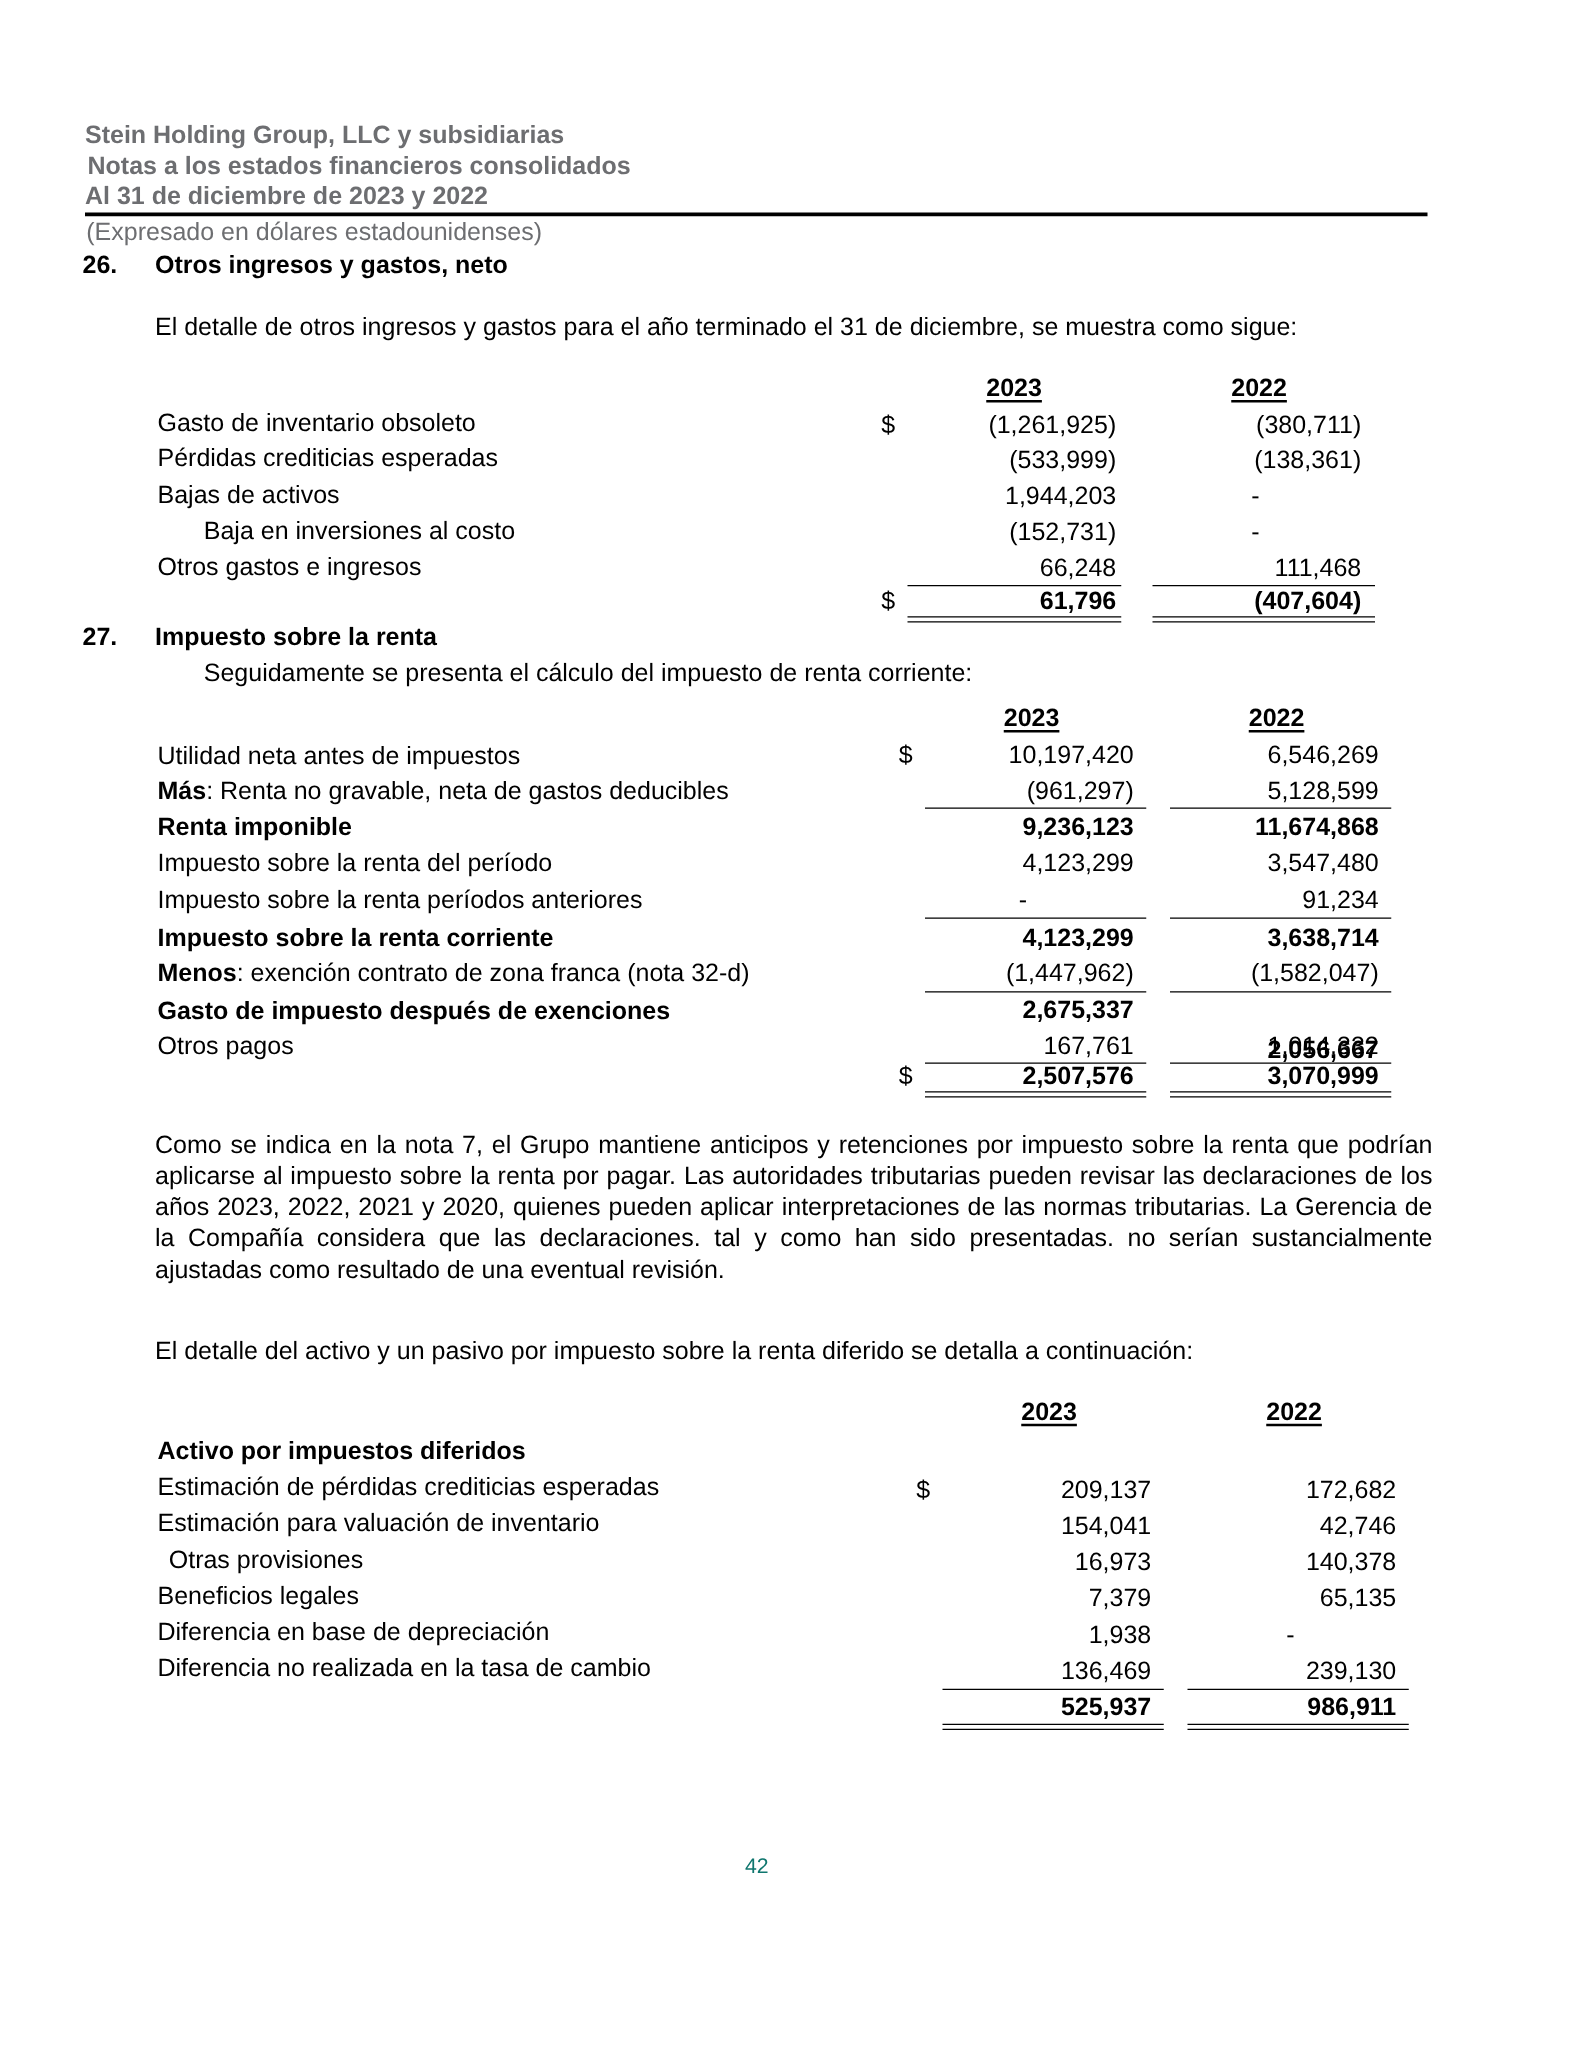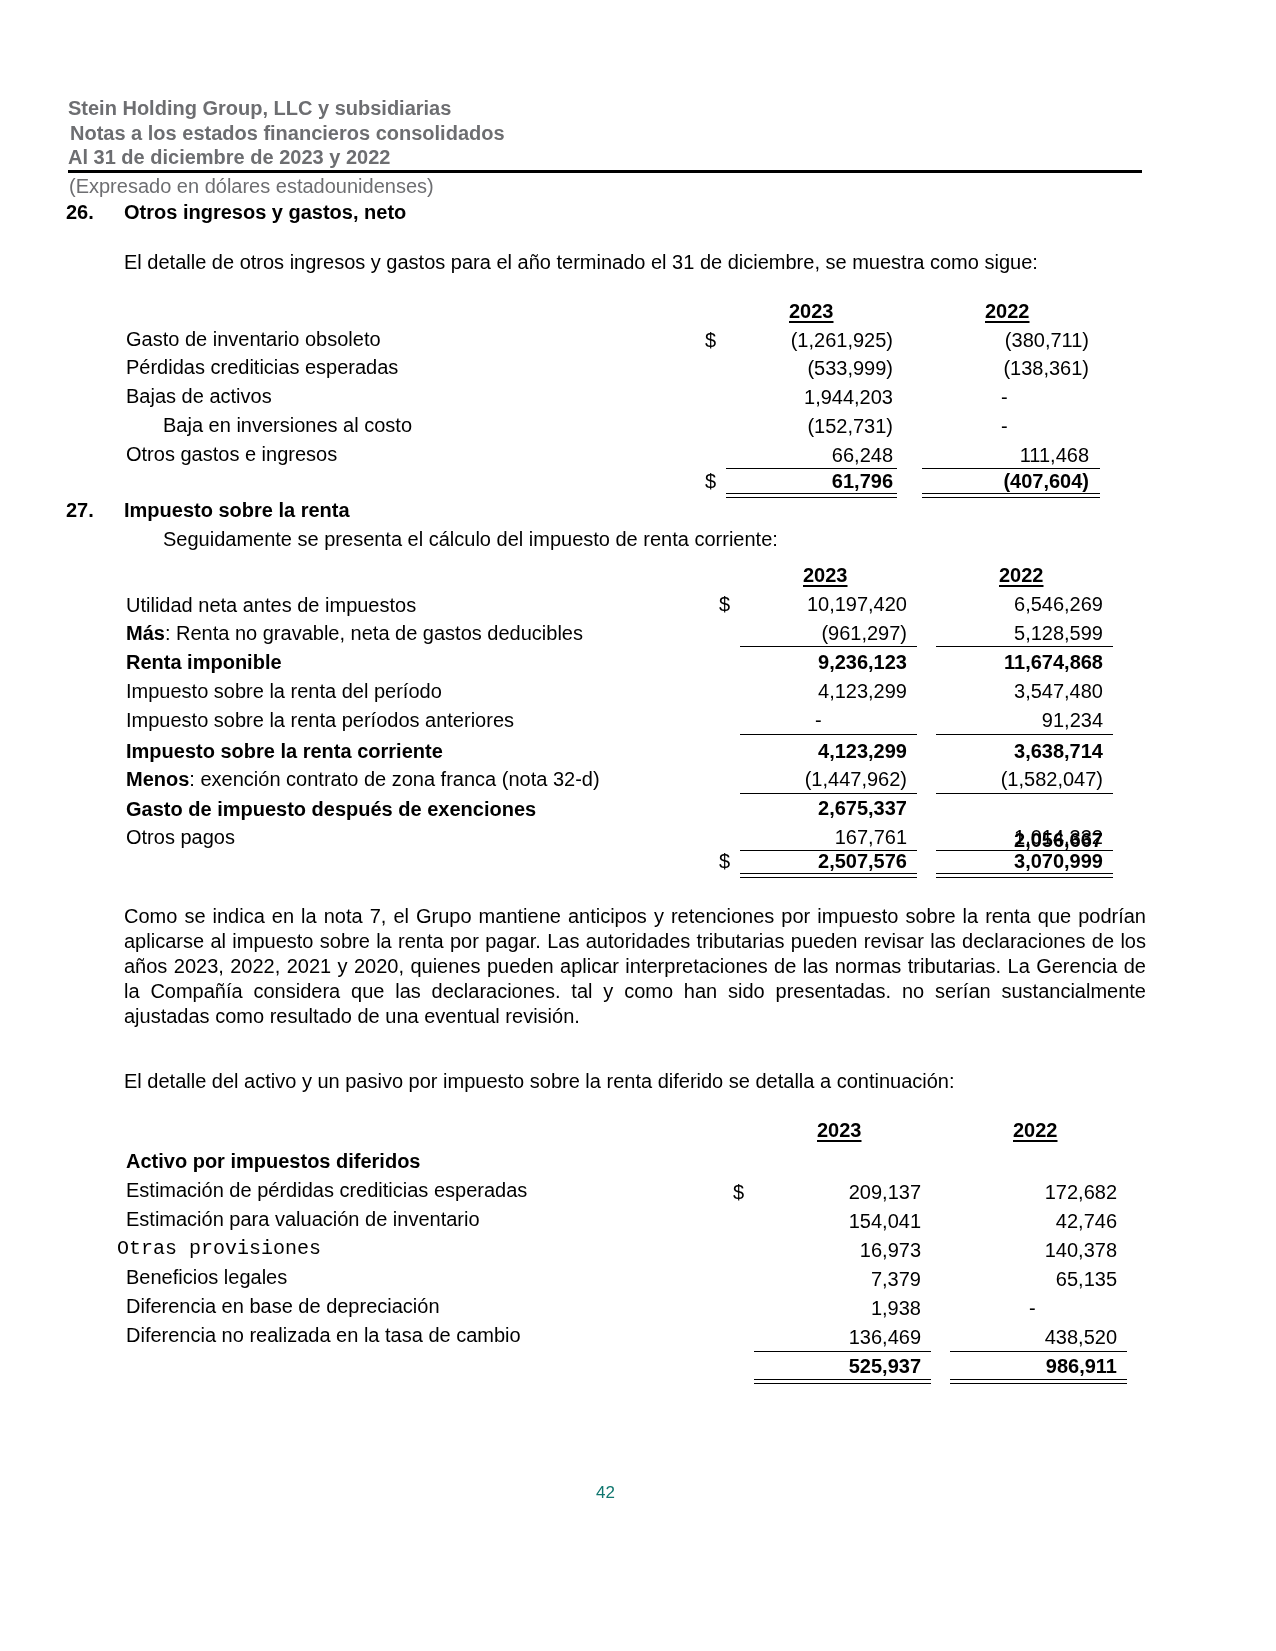--- a/index.html
+++ b/index.html
@@ -161,38 +161,38 @@
     <div class="abs cur" style="left:733px; top:1181px;">$</div>
     <div class="abs num" style="right:355px; top:1181px;">209,137</div>
     <div class="abs num" style="right:159px; top:1181px;">172,682</div>
   </div>
   <div>
     <div class="abs txt" style="left:126px; top:1208px;">Estimación para valuación de inventario</div>
     <div class="abs num" style="right:355px; top:1210px;">154,041</div>
     <div class="abs num" style="right:159px; top:1210px;">42,746</div>
   </div>
   <div>
-    <div class="abs txt" style="left:117px; top:1237px;font-family:Liberation Mono, monospace;">Otras provisiones</div>
+    <div class="abs txt" style="left:135px; top:1237px;">Otras provisiones</div>
     <div class="abs num" style="right:355px; top:1239px;">16,973</div>
     <div class="abs num" style="right:159px; top:1239px;">140,378</div>
   </div>
   <div>
     <div class="abs txt" style="left:126px; top:1266px;">Beneficios legales</div>
     <div class="abs num" style="right:355px; top:1268px;">7,379</div>
     <div class="abs num" style="right:159px; top:1268px;">65,135</div>
   </div>
   <div>
     <div class="abs txt" style="left:126px; top:1295px;">Diferencia en base de depreciación</div>
     <div class="abs num" style="right:355px; top:1297px;">1,938</div>
     <div class="abs num" style="left:1029px; top:1297px;">-</div>
   </div>
   <div>
     <div class="abs txt" style="left:126px; top:1324px;">Diferencia no realizada en la tasa de cambio</div>
     <div class="abs num" style="right:355px; top:1326px;">136,469</div>
-    <div class="abs num" style="right:159px; top:1326px;">438,520</div>
+    <div class="abs num" style="right:159px; top:1326px;">239,130</div>
   </div>
   <div class="rule" style="left:754px; width:177px; top:1351px;"></div>
   <div class="rule" style="left:950px; width:177px; top:1351px;"></div>
   <div>
     <div class="abs num b" style="right:355px; top:1355px;">525,937</div>
     <div class="abs num b" style="right:159px; top:1355px;">986,911</div>
   </div>
   <div class="drule" style="left:754px; width:177px; top:1379px;"></div>
   <div class="drule" style="left:950px; width:177px; top:1379px;"></div>
 </div>

